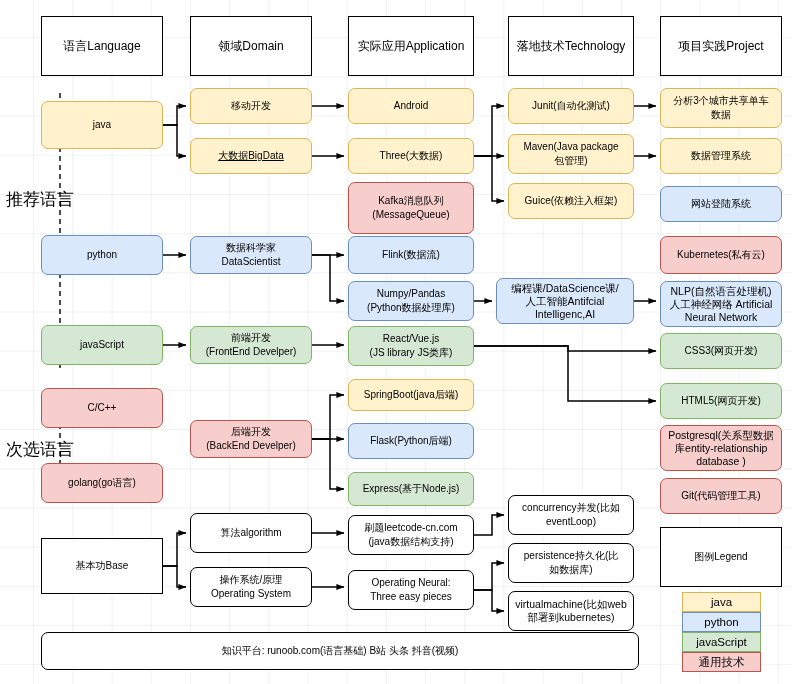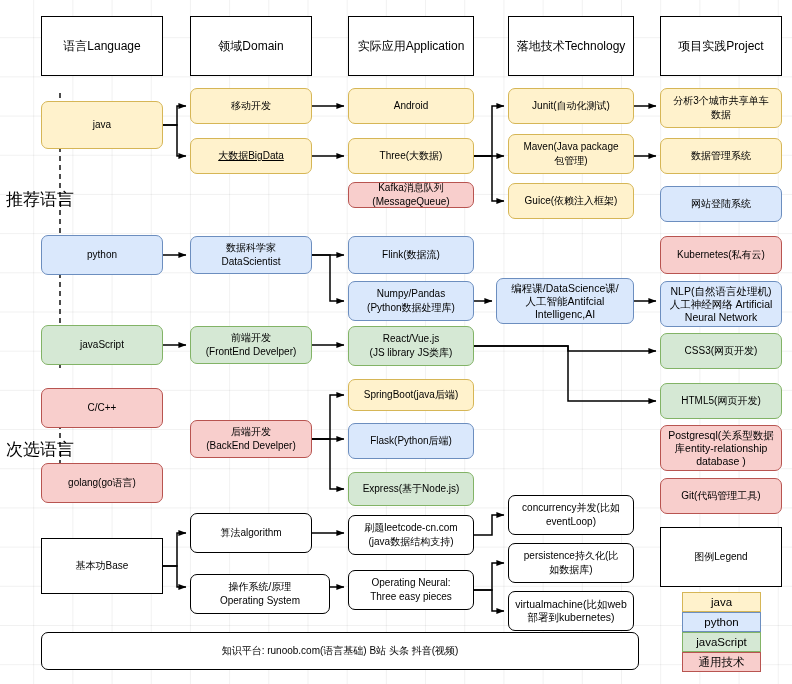--- a/index.html
+++ b/index.html
@@ -150,26 +150,26 @@
 
   <div class="node rnd yellow" style="left:190px;top:88px;width:122px;height:36px;"><span>移动开发</span></div>
   <div class="node rnd yellow" style="left:190px;top:138px;width:122px;height:36px;text-decoration:underline;"><span>大数据BigData</span></div>
   <div class="node rnd blue" style="left:190px;top:236px;width:122px;height:38px;"><span>数据科学家
 DataScientist</span></div>
   <div class="node rnd green" style="left:190px;top:326px;width:122px;height:38px;"><span>前端开发
 (FrontEnd Develper)</span></div>
   <div class="node rnd red" style="left:190px;top:420px;width:122px;height:38px;"><span>后端开发
 (BackEnd Develper)</span></div>
   <div class="node rnd plain" style="left:190px;top:513px;width:122px;height:40px;"><span>算法algorithm</span></div>
-  <div class="node rnd plain" style="left:190px;top:567px;width:140px;height:40px;margin-top:7px;"><span>操作系统/原理
+  <div class="node rnd plain" style="left:190px;top:567px;width:122px;height:40px;"><span>操作系统/原理
 Operating System</span></div>
 
   <div class="node rnd yellow" style="left:348px;top:88px;width:126px;height:36px;"><span>Android</span></div>
   <div class="node rnd yellow" style="left:348px;top:138px;width:126px;height:36px;"><span>Three(大数据)</span></div>
-  <div class="node rnd red" style="left:348px;top:182px;width:126px;height:26px;"><span>Kafka消息队列
+  <div class="node rnd red" style="left:348px;top:182px;width:126px;height:52px;"><span>Kafka消息队列
 (MessageQueue)</span></div>
   <div class="node rnd blue" style="left:348px;top:236px;width:126px;height:38px;"><span>Flink(数据流)</span></div>
   <div class="node rnd blue" style="left:348px;top:281px;width:126px;height:40px;"><span>Numpy/Pandas
 (Python数据处理库)</span></div>
   <div class="node rnd green" style="left:348px;top:326px;width:126px;height:40px;"><span>React/Vue.js
 (JS library JS类库)</span></div>
   <div class="node rnd yellow" style="left:348px;top:379px;width:126px;height:32px;"><span>SpringBoot(java后端)</span></div>
   <div class="node rnd blue" style="left:348px;top:423px;width:126px;height:36px;"><span>Flask(Python后端)</span></div>
   <div class="node rnd green" style="left:348px;top:472px;width:126px;height:34px;"><span>Express(基于Node.js)</span></div>
   <div class="node rnd plain" style="left:348px;top:515px;width:126px;height:40px;"><span>刷题leetcode-cn.com

